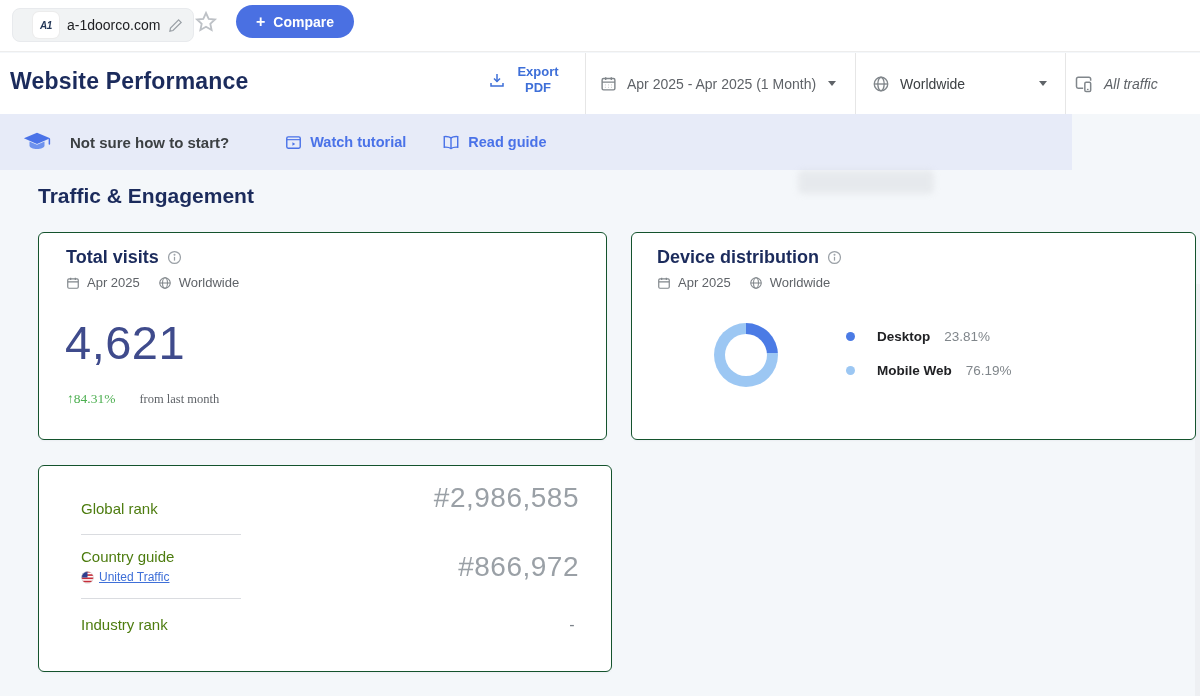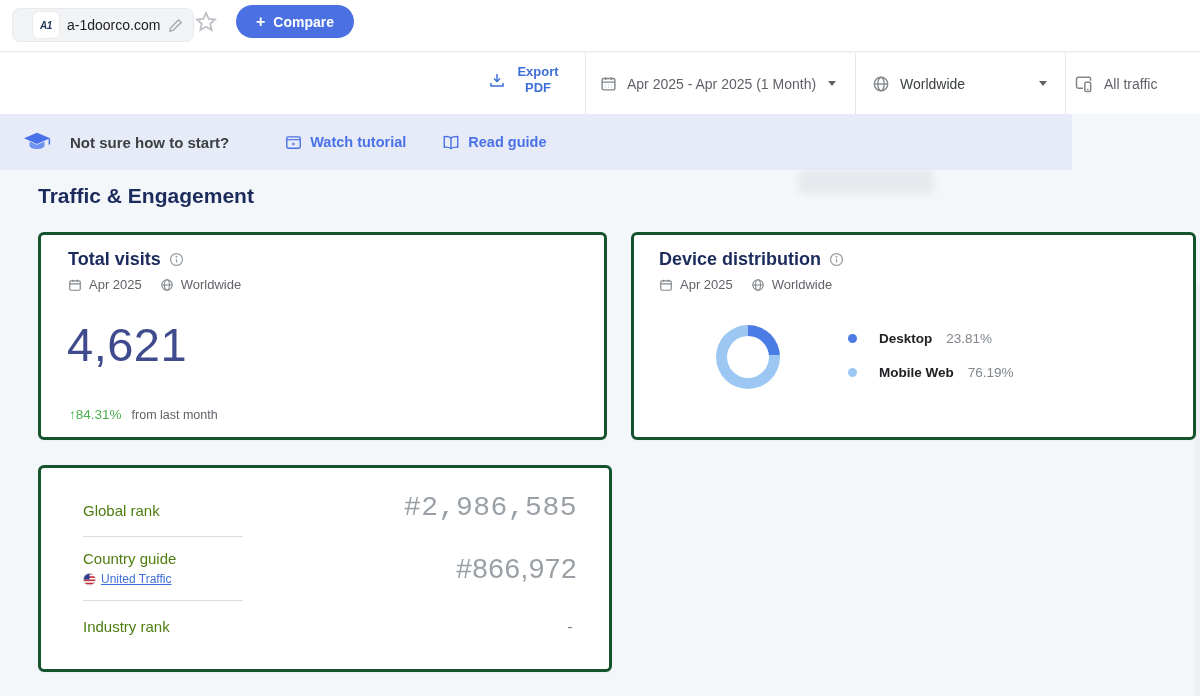--- a/index.html
+++ b/index.html
@@ -34,50 +34,50 @@
   .banner-link { display:flex; align-items:center; gap:8px; font-size:14.5px; font-weight:bold; color:#4A72E8; cursor:pointer; }
   .banner-link.watch { margin-left:56px; }
   .banner-link.read { margin-left:36px; }
 
   
   .content { position:absolute; left:0; top:170px; width:1200px; height:526px; background:#F4F7FA; }
   .section-title { position:absolute; left:38px; top:14px; font-size:21px; font-weight:bold; color:#1B2B5C; }
   .blob { position:absolute; left:798px; top:0px; width:136px; height:24px; background:#cfd2d6; opacity:0.35; border-radius:5px; filter:blur(3px); }
   .right-gutter { position:absolute; left:1195px; top:114px; width:5px; height:582px; background:#EEF0F3; }
 
-  .card { position:absolute; background:#fff; border:3px solid #14532d; border-radius:6px; box-shadow:0 1px 2px rgba(20,30,60,0.04); }
+  .card { position:absolute; background:#fff; border:1px solid #14532d; border-radius:6px; box-shadow:0 1px 2px rgba(20,30,60,0.04); }
   .card-visits { left:38px; top:62px; width:569px; height:208px; }
   .card-device { left:631px; top:62px; width:565px; height:208px; }
   .card-ranks  { left:38px; top:295px; width:574px; height:207px; }
 
   .card-title-row { position:absolute; left:27px; top:14px; display:flex; align-items:center; gap:8px; }
   .card-title { font-size:18px; font-weight:bold; color:#1B2B5C; }
   .card-meta { position:absolute; left:27px; top:42px; display:flex; align-items:center; gap:7px; font-size:13px; color:#5F6368; }
   .card-meta .sep { width:4px; }
 
   .big-number { position:absolute; left:26px; top:82px; font-size:47px; font-weight:normal; color:#3F4B8C; letter-spacing:0.5px; }
-  .change-row { position:absolute; left:28px; top:172px; display:flex; align-items:baseline; gap:10px; }
+  .change-row { position:absolute; left:28px; top:158px; display:flex; align-items:baseline; gap:24px;font-family:Liberation Serif, serif; }
   .change-val { font-size:13.5px; color:#4CAF50; }
   .change-cap { font-size:12.5px; color:#5F6368; }
 
   
   .donut { position:absolute; left:82px; top:90px; width:64px; height:64px; border-radius:50%; }
   .donut-hole { position:absolute; left:11px; top:11px; width:42px; height:42px; border-radius:50%; background:#fff; }
   .legend { position:absolute; left:214px; top:96px; display:flex; flex-direction:column; gap:19px; }
   .legend-row { display:flex; align-items:center; }
   .legend-dot { width:9px; height:9px; border-radius:50%; margin-right:22px; }
   .legend-label { font-size:13.5px; font-weight:bold; color:#202124; margin-right:14px; }
   .legend-value { font-size:13.5px; color:#80868B; }
 
   
   .rank-label { font-size:15px; color:#4d7c0f; }
   .rank-value { position:absolute; right:32px; font-size:28px; font-weight:normal; color:#9AA0A6; letter-spacing:0.5px; }
   .rank-divider { position:absolute; left:42px; width:160px; height:1px; background:#DADCE0; }
   .rank-row1-label { position:absolute; left:42px; top:34px; }
-  .rank-row1-value { top:24px;font-family:Liberation Mono, monospace; }
+  .rank-row1-value { top:16px; }
   .rank-div1 { top:68px; }
   .rank-row2-label { position:absolute; left:42px; top:82px; }
   .rank-country { position:absolute; left:42px; top:104px; display:flex; align-items:center; gap:5px; }
   .rank-country a { font-size:12px; color:#3E6FD8; text-decoration:underline; cursor:pointer; }
   .rank-row2-value { top:85px; }
   .rank-div2 { top:132px; }
   .rank-row3-label { position:absolute; left:42px; top:150px; }
   .rank-row3-value { top:150px; font-size:16px; right:36px; color:#7d848b; }
 
   svg { display:block; }
@@ -104,20 +104,21 @@
           <path d="M12 3l2.7 5.8 6.3.7-4.7 4.3 1.3 6.2-5.6-3.2-5.6 3.2 1.3-6.2L3 9.5l6.3-.7L12 3z"></path>
         </svg>
     </span>
     <button class="compare-btn">
       <span style="font-size:16px;font-weight:bold;">+</span>
       <span>Compare</span>
     </button>
   </div>
 
   <div class="header">
+    <div class="page-title">Website Performance</div>
 
     <div class="export-btn">
       <span>
         <svg width="18" height="18" viewBox="0 0 24 24" fill="none" stroke="#3E6FD8" stroke-width="2">
             <path d="M12 4v10"></path>
             <path d="M8 10l4 4 4-4"></path>
             <path d="M4 16v4h16v-4"></path>
           </svg>
       </span>
       <span class="lbl">Export PDF</span>
@@ -146,21 +147,21 @@
             <path d="M3 12h18"></path>
             <ellipse cx="12" cy="12" rx="4.2" ry="9"></ellipse>
           </svg>
       </span>
       <span class="txt dark">Worldwide</span>
       <span class="caret" style="position:absolute; left:165px;"></span>
     </div>
 
     <div class="vdiv" style="left:1065px;"></div>
 
-    <div class="hsel" style="left:1074px;">
+    <div class="hsel" style="left:1074px;font-style:italic;">
       <span>
         <svg width="20" height="20" viewBox="0 0 24 24" fill="none" stroke="#80868B" stroke-width="1.8">
             <path d="M20 8V6a2 2 0 0 0-2-2H5a2 2 0 0 0-2 2v9a2 2 0 0 0 2 2h6"></path>
             <rect x="13" y="10" width="7" height="11" rx="1.5"></rect>
             <path d="M15.5 18.5h2" stroke-width="1.4"></path>
           </svg>
       </span>
       <span class="txt">All traffic</span>
     </div>
   </div>

